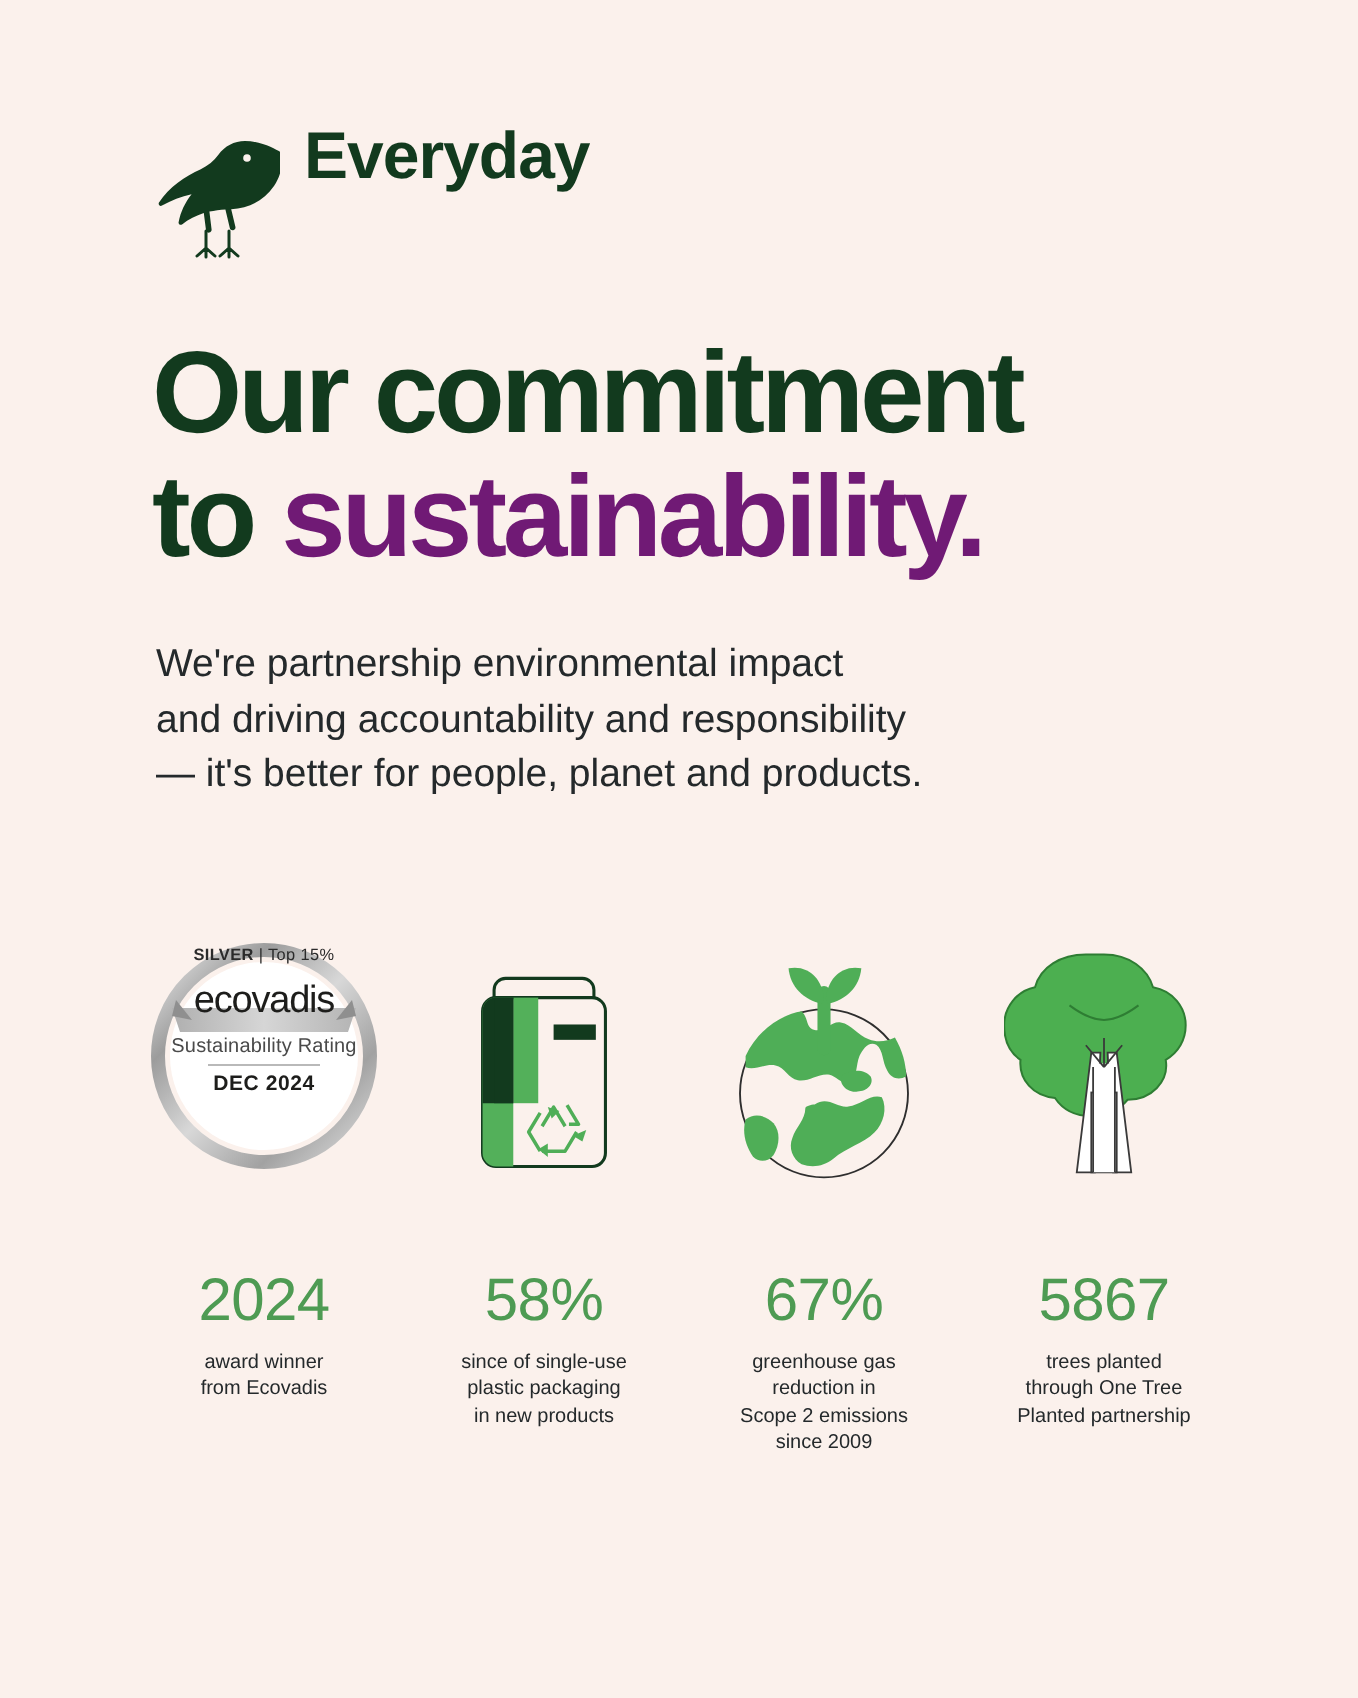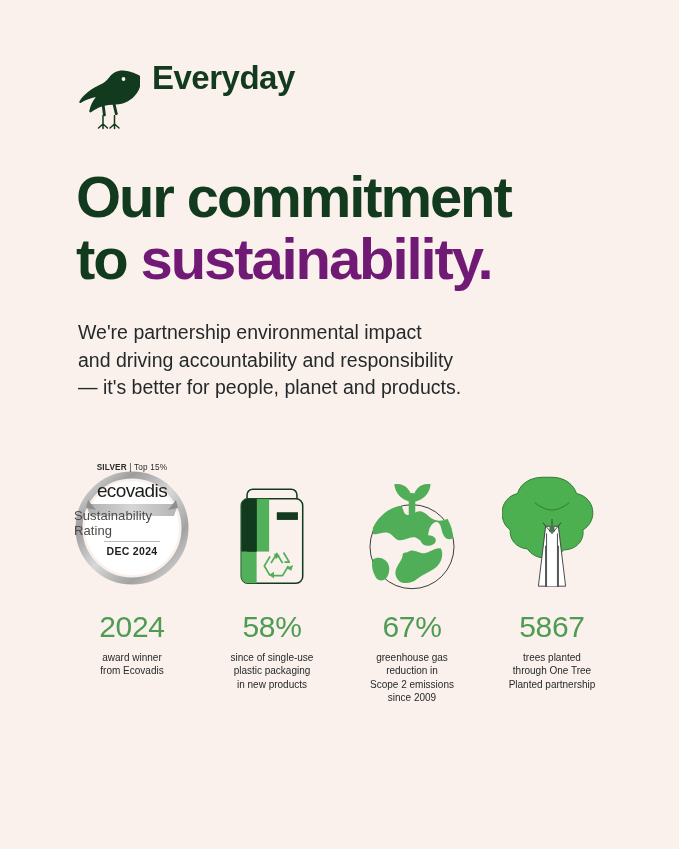--- a/index.html
+++ b/index.html
@@ -80,21 +80,21 @@
     display: flex;
     flex-direction: column;
     align-items: center;
   }
   .stat-icon {
     height: 130px;
     display: flex;
     justify-content: center;
   }
   .stat-value {
-    margin-top: 12px;
+    margin-top: 36px;
     font-size: 30px;
     color: #4E9B53;
     letter-spacing: -0.3px;
     line-height: 1;
   }
   .stat-caption {
     margin-top: 9px;
     font-size: 10px;
     line-height: 1.33;
     color: #24292B;
@@ -120,21 +120,21 @@
     white-space: nowrap;
   }
   .medal-band .thin { font-weight: normal; }
   .medal-brand {
     font-size: 19px;
     color: #1D1D1B;
     letter-spacing: -0.6px;
     margin-top: 8px;
   }
   .medal-sub {
-    font-size: 13px;
+    font-size: 10px;
     color: #4A4A4A;
     margin-top: 6px;
     letter-spacing: 0.1px;
   }
   .medal-rule {
     width: 56px; height: 1px; background: #B9B9B9; margin-top: 3px;
   }
   .medal-date {
     font-size: 10.5px;
     font-weight: bold;

